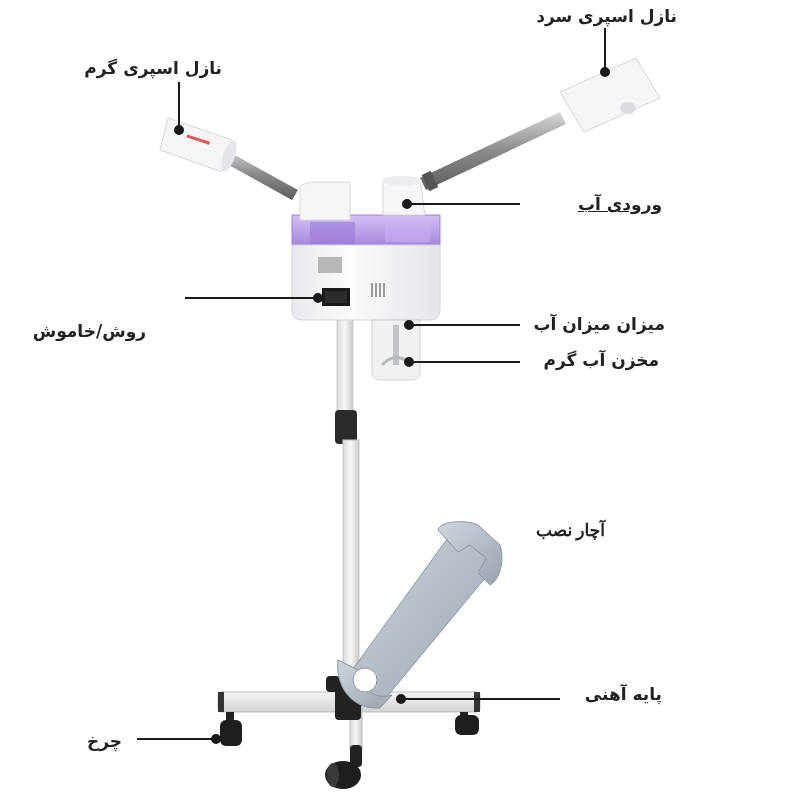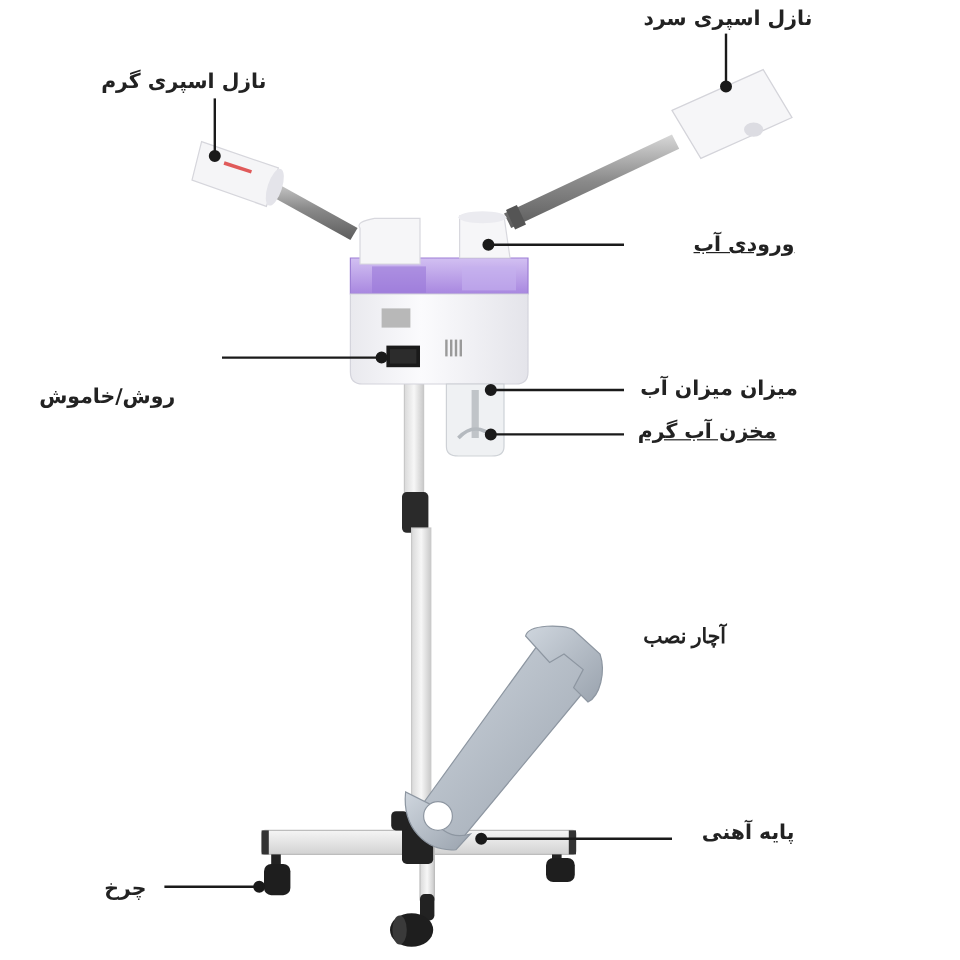--- a/index.html
+++ b/index.html
@@ -146,17 +146,17 @@
         <circle cx="216" cy="739" r="4"></circle>
     </g>
   </svg>
 
   
   <div class="label" style="right:123px; top:8px;">نازل اسپری سرد</div>
   <div class="label" style="right:578px; top:60px;margin-left:37px;">نازل اسپری گرم</div>
   <div class="label" style="right:138px; top:196px;text-decoration:underline;">ورودی آب</div>
   <div class="label" style="right:654px; top:294px;margin-top:29px;">روش/خاموش</div>
   <div class="label" style="right:135px; top:316px;">میزان میزان آب</div>
-  <div class="label" style="right:153px; top:352px;text-decoration:underline;">مخزن آب گرم</div>
+  <div class="label" style="right:141px; top:352px;">مخزن آب گرم</div>
   <div class="label" style="right:195px; top:522px;font-family:Liberation Serif, serif;">آچار نصب</div>
   <div class="label" style="right:138px; top:686px;margin-left:24px;">پایه آهنی</div>
   <div class="label" style="right:678px; top:733px;">چرخ</div>
 </div>
 
 </body></html>

